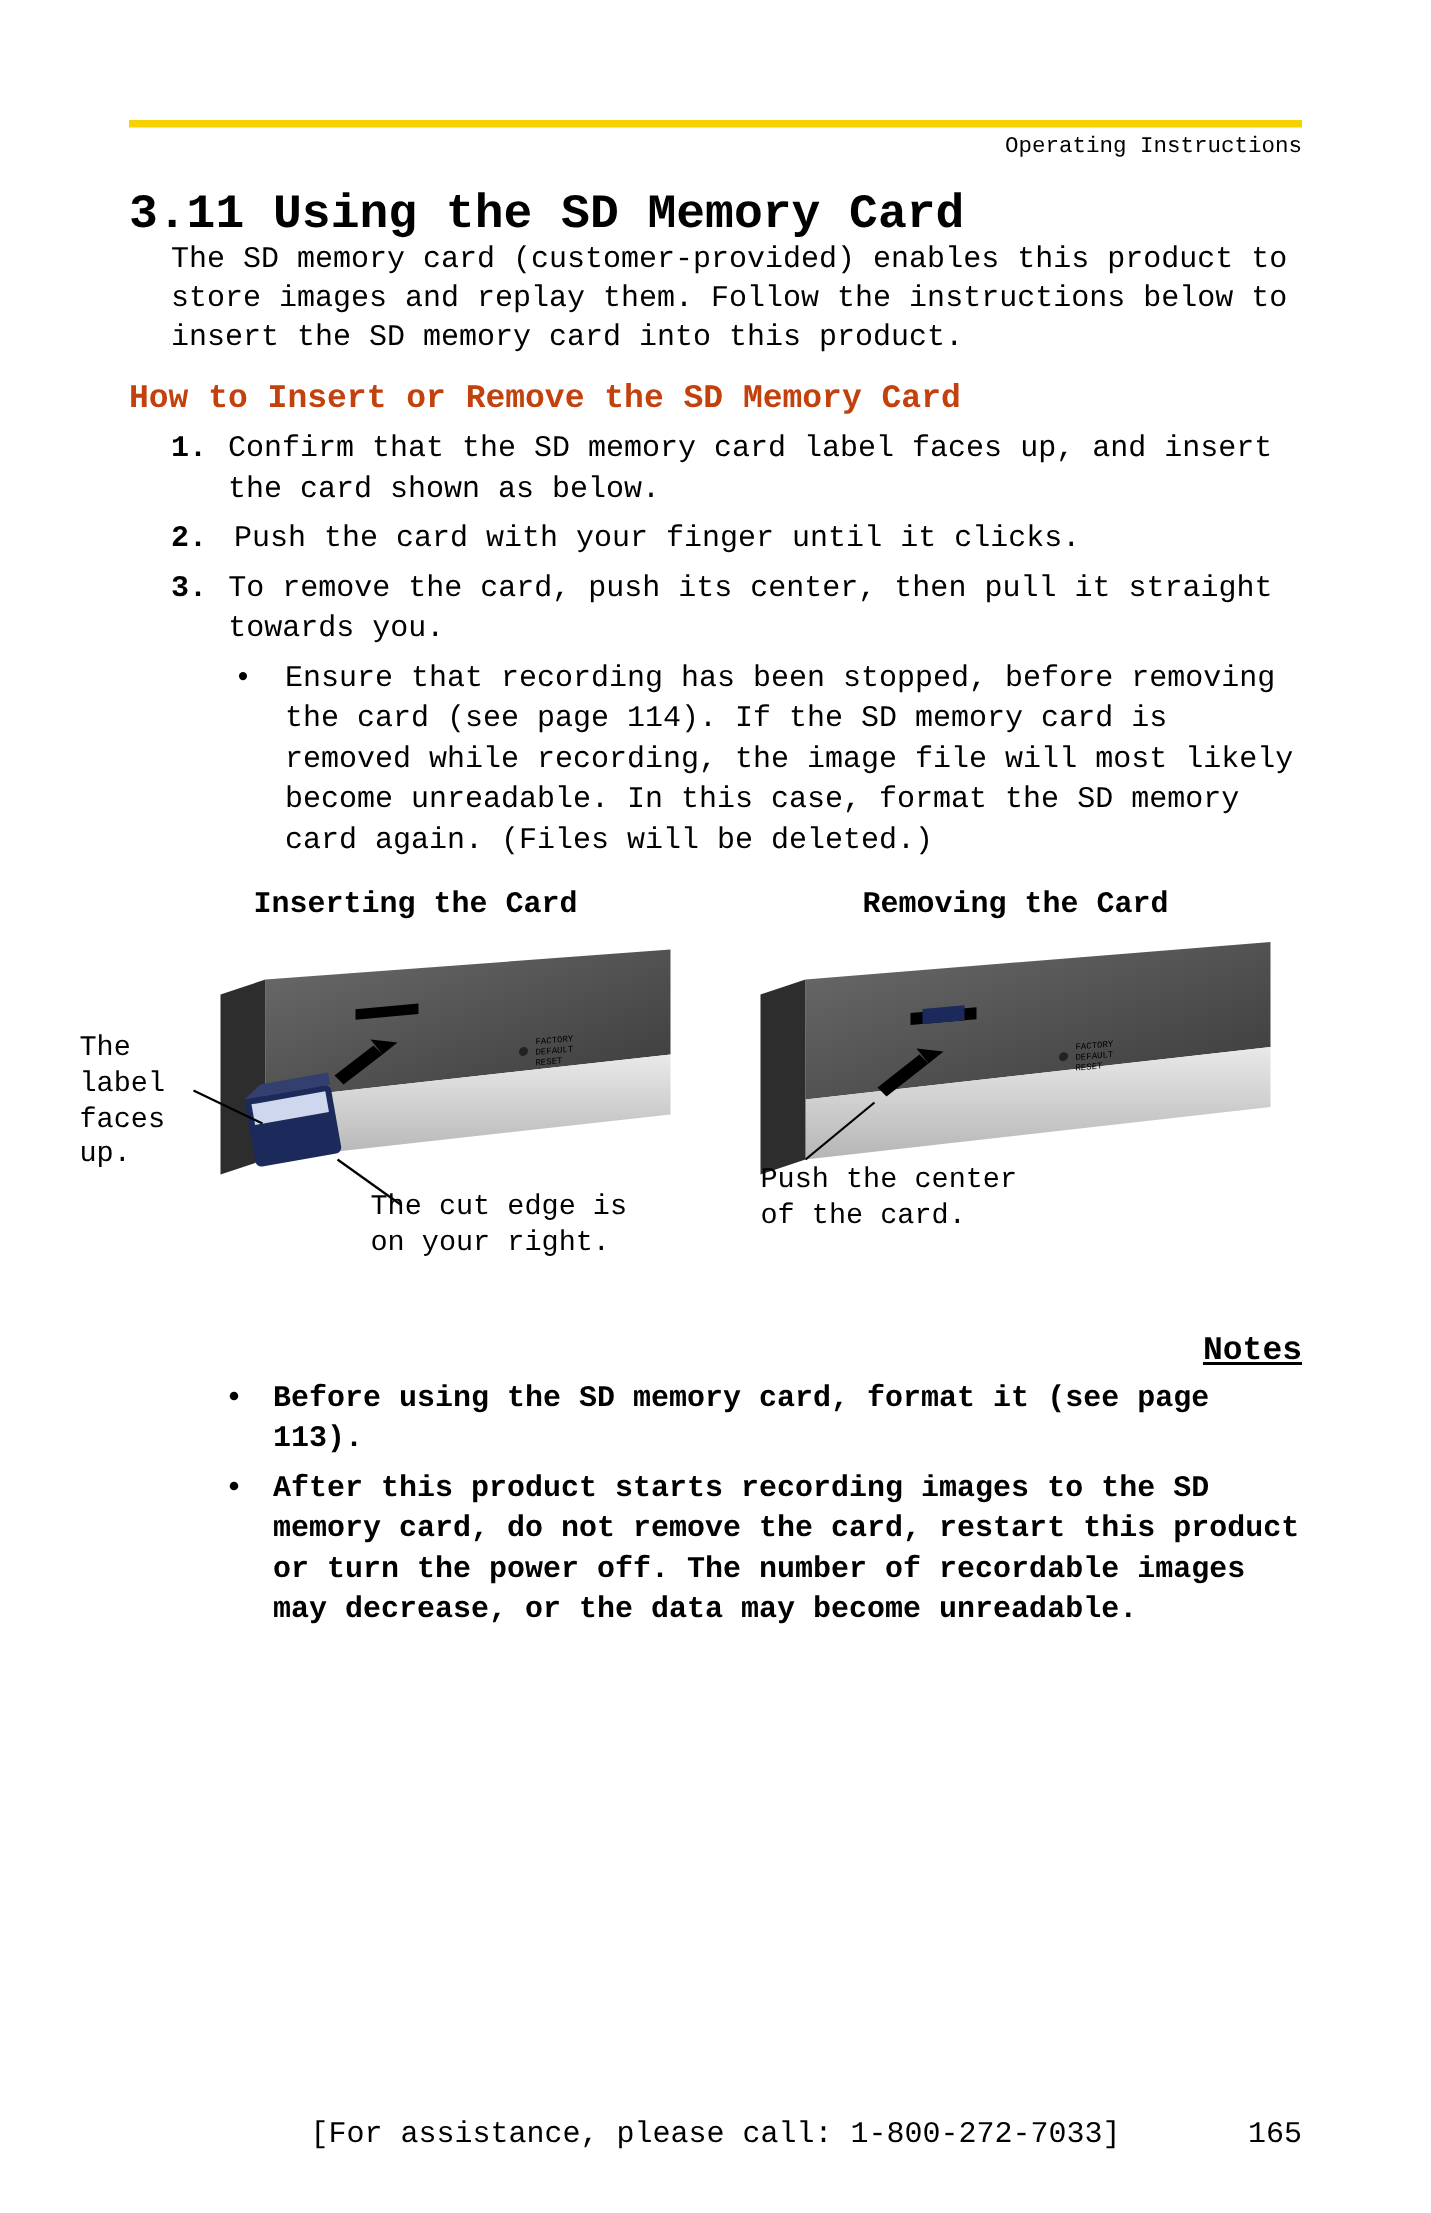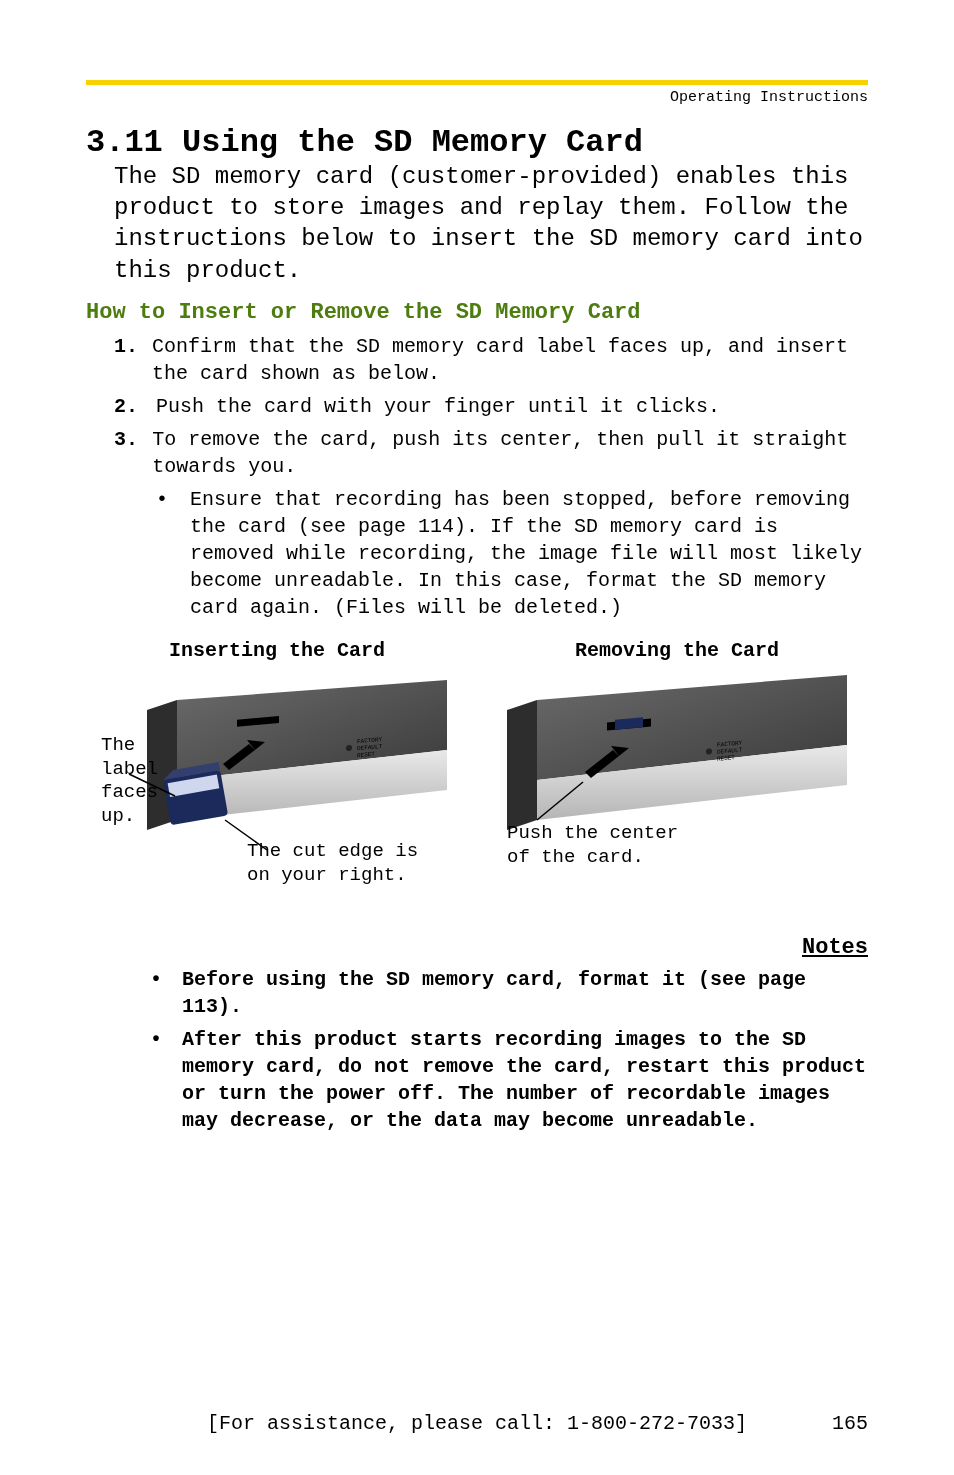--- a/index.html
+++ b/index.html
@@ -24,26 +24,26 @@
   .running-head {
     text-align: right;
     font-size: 15px;
     margin-bottom: 18px;
   }
   .h1 {
     font-size: 32px;
     font-weight: bold;
   }
   .intro {
-    font-size: 24px;
+    font-size: 20px;
     line-height: 1.3;
     margin: 0 0 14px 28px;
   }
   .h2 {
-    color: #4d7c0f;
+    color: #c2410c;
     font-size: 22px;
     font-weight: bold;
     margin: 6px 0 8px 0;
   }
   .ordered {
     margin: 0 0 0 28px;
   }
   .oli {
     display: flex;
     gap: 18px;
@@ -88,21 +88,20 @@
   }
   .fig-labels {
     font-size:19px;
     line-height:1.25;
   }
   .label-left {
     position:absolute;
     left:-44px;
     top:64px;
     width:100px;
-    margin-left:48px;
   }
   .label-cut {
     position:absolute;
     left:150px;
     top:170px;
     width:200px;
   }
   .label-center {
     position:absolute;
     left:10px;

